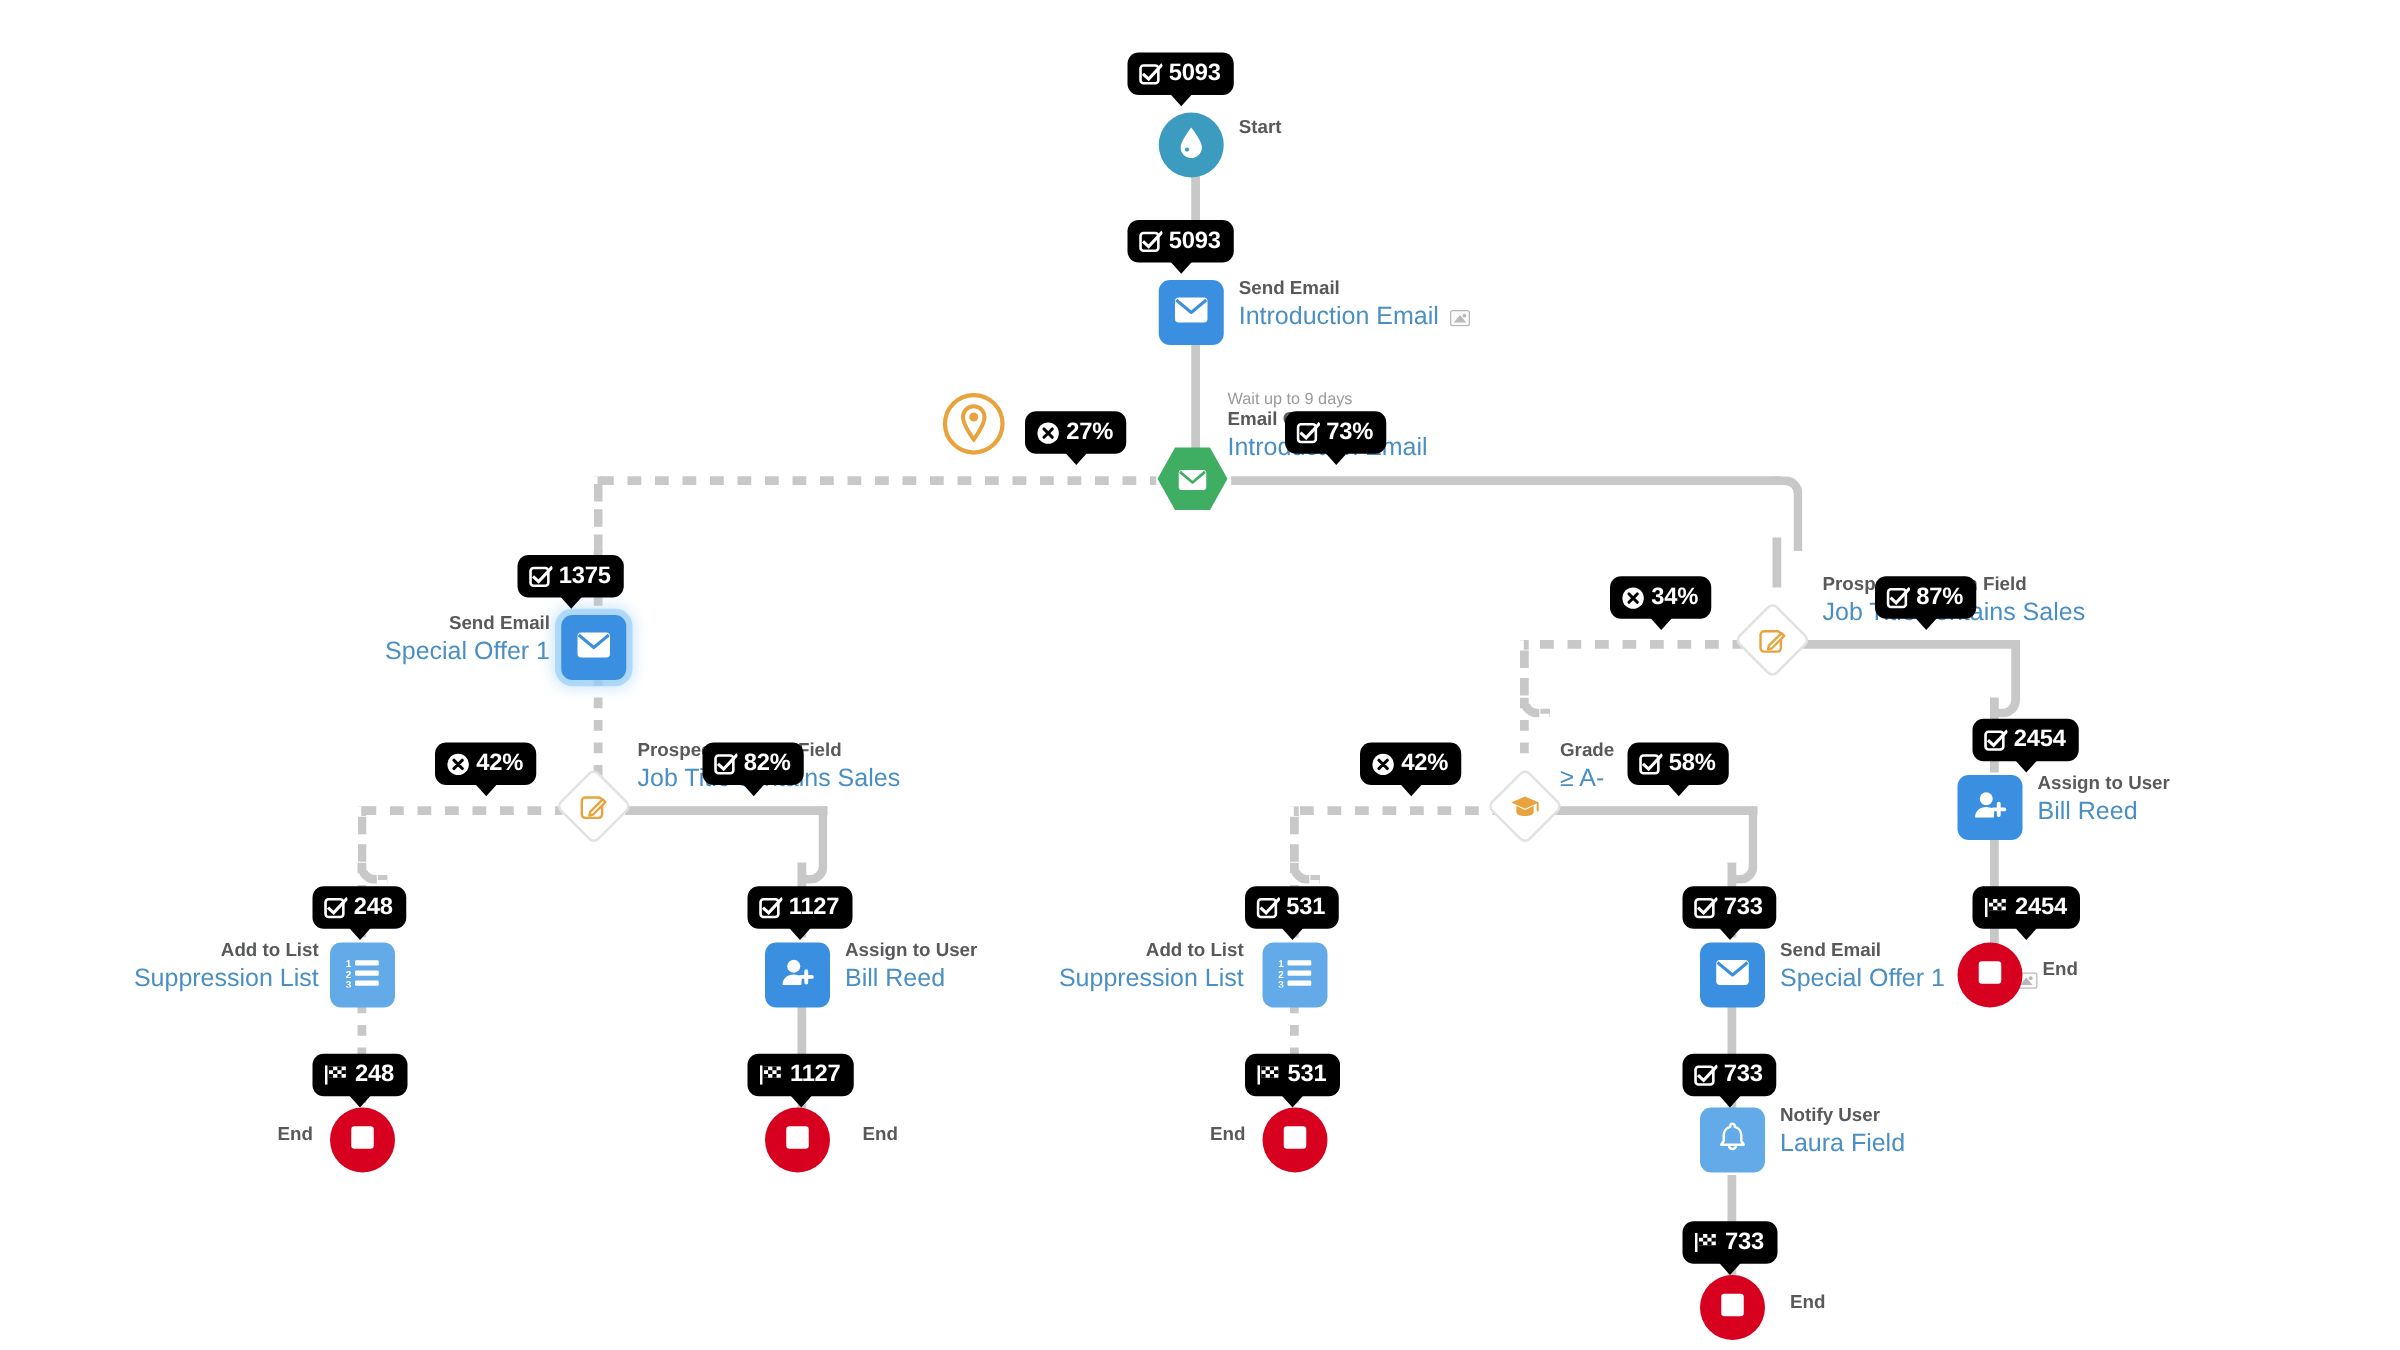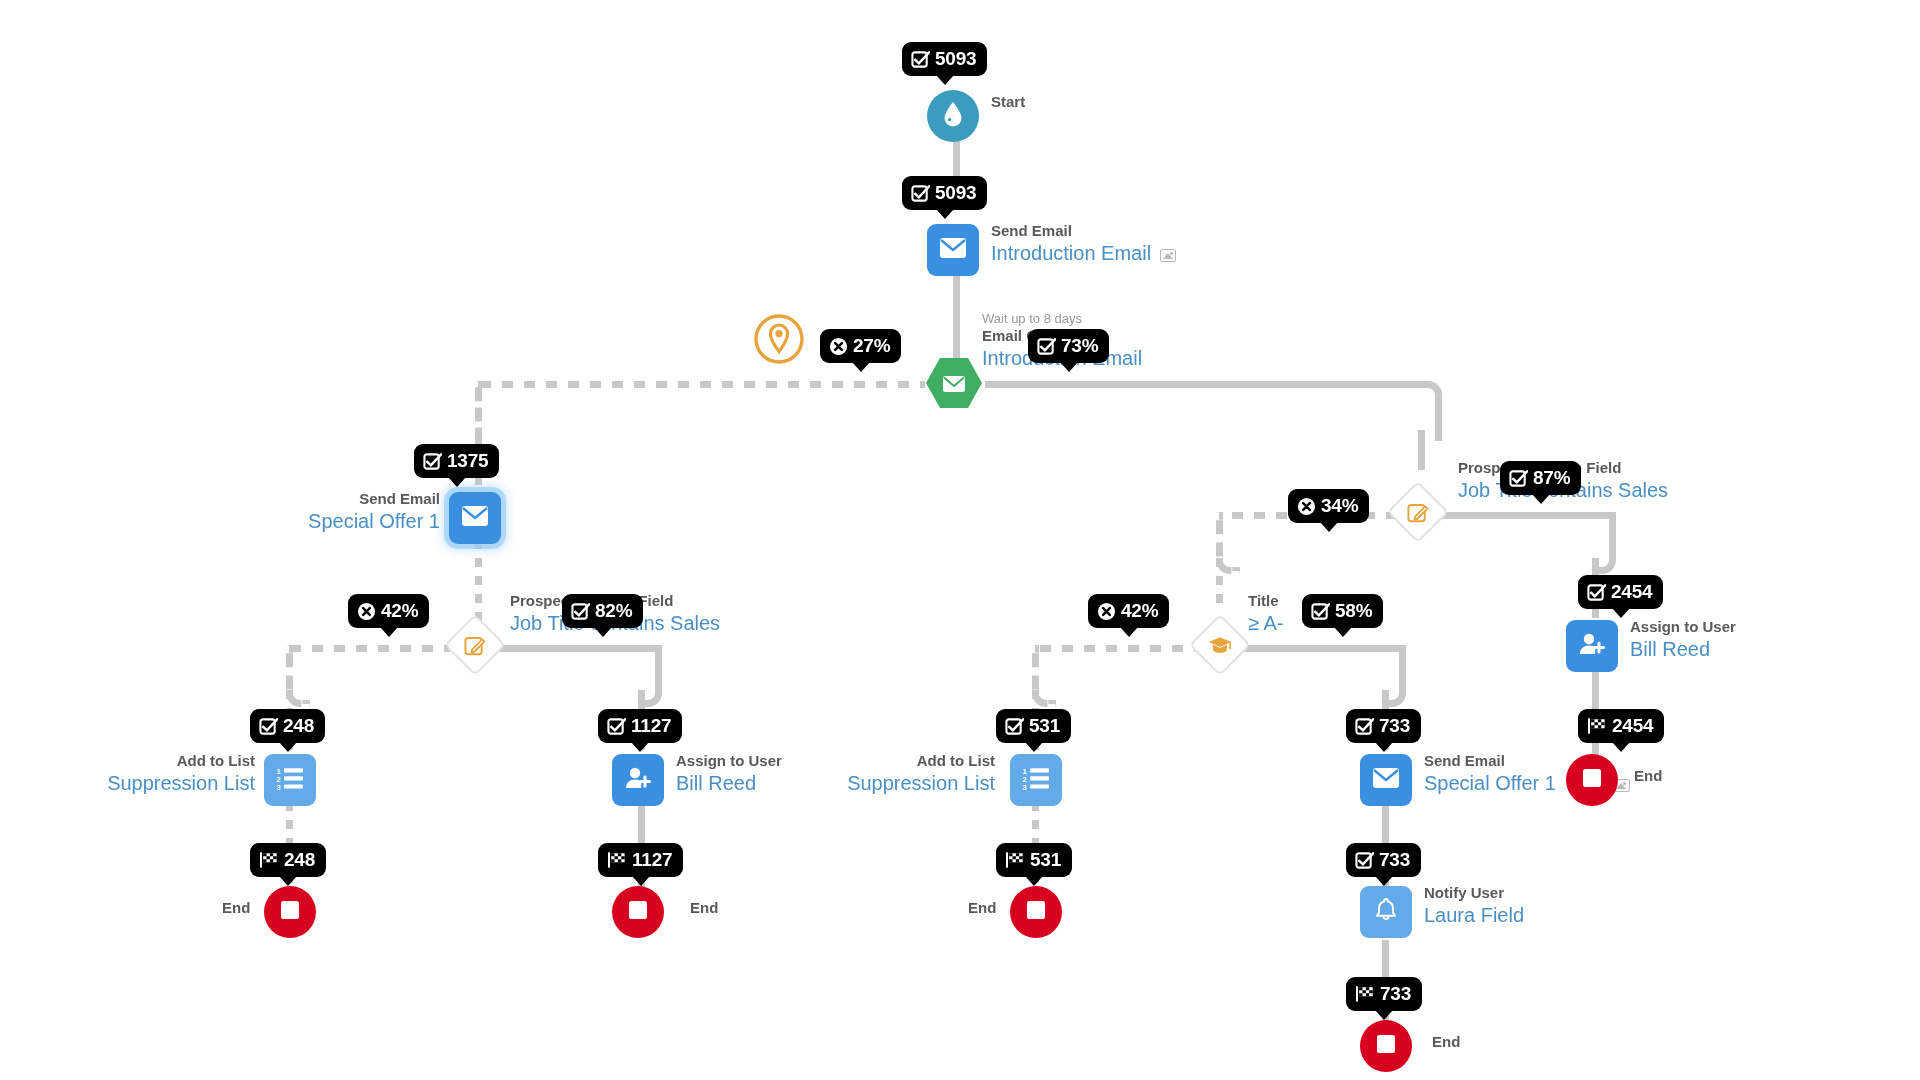--- a/index.html
+++ b/index.html
@@ -246,21 +246,21 @@
   <div class="badge has-tail" style="left:414px; top:444px;">
     <span class="bi">
       <svg width="19" height="19" viewBox="0 0 20 20">
           <rect x="1.5" y="2.5" width="15" height="15" rx="2.5" fill="none" stroke="#fff" stroke-width="2.2"></rect>
           <path d="M4.5 10.5 L8.3 14 L19 2.5" fill="none" stroke="#fff" stroke-width="2.6" stroke-linecap="square"></path>
         </svg>
     </span>
     <span>1375</span>
   </div>
 
-  <div class="badge has-tail" style="left:1288px; top:461px;margin-top:28px;">
+  <div class="badge has-tail" style="left:1288px; top:461px;">
     <span class="bi">
       <svg width="19" height="19" viewBox="0 0 20 20">
           <circle cx="10" cy="10" r="9" fill="#fff"></circle>
           <path d="M6.5 6.5 L13.5 13.5 M13.5 6.5 L6.5 13.5" stroke="#000" stroke-width="2.6" stroke-linecap="round"></path>
         </svg>
     </span>
     <span>34%</span>
   </div>
 
   <div class="badge has-tail" style="left:1500px; top:461px;">
@@ -458,21 +458,21 @@
   </div>
 
   <div class="hexnode" style="left:925px; top:357px;">
     <svg width="58" height="52" viewBox="0 0 58 52">
       <polygon points="15,1 43,1 57,26 43,51 15,51 1,26" fill="#3fae63"></polygon>
       <rect x="18" y="19" width="22" height="16" rx="2.5" fill="#ffffff"></rect>
       <path d="M19 20.5 L29 29 L39 20.5" fill="none" stroke="#3fae63" stroke-width="2.1" stroke-linejoin="round"></path>
     </svg>
   </div>
   <div class="label right" style="left:982px; top:311px;">
-    <span class="meta">Wait up to 8 days</span>
+    <span class="meta">Wait up to 9 days</span>
     <span class="title">Email Open</span>
     <span class="sub">Introduction Email</span>
   </div>
 
   <div class="node" style="left:753px; top:315px;">
     <span>
       <svg width="56" height="56" viewBox="0 0 56 56">
         <circle cx="28" cy="28" r="23" fill="none" stroke="#e8a33d" stroke-width="3.4"></circle>
         <path d="M28 14 a8.6 8.6 0 0 0 -8.6 8.6 c0 6.6 8.6 18 8.6 18 s8.6 -11.4 8.6 -18 A8.6 8.6 0 0 0 28 14z" fill="none" stroke="#e8a33d" stroke-width="3.2"></path>
         <circle cx="28" cy="22.6" r="3.6" fill="#e8a33d"></circle>
@@ -524,21 +524,21 @@
   <div class="diamond" style="left:1198px; top:623px;">
     <span>
       <svg width="24" height="20" viewBox="0 0 26 21">
           <path d="M13 2 L25 7.3 L13 12.6 L1 7.3 z" fill="#e8a33d"></path>
           <path d="M5.5 10 v5.6 c0 1.9 3.4 3.4 7.5 3.4 s7.5 -1.5 7.5 -3.4 V10 L13 13.8 z" fill="#e8a33d"></path>
           <path d="M24 7.8 v6.4" stroke="#e8a33d" stroke-width="1.7" stroke-linecap="round"></path>
         </svg>
     </span>
   </div>
   <div class="label right" style="left:1248px; top:592px;">
-    <span class="title">Title</span>
+    <span class="title">Grade</span>
     <span class="sub">≥ A-</span>
   </div>
 
   <div class="node" style="left:1566px; top:620px;">
     <div class="node-sq blue">
       <span>
         <svg width="28" height="24" viewBox="0 0 28 24">
             <circle cx="11" cy="7" r="5.2" fill="#ffffff"></circle>
             <path d="M2 22 c0 -5.4 4 -8.4 9 -8.4 c2.6 0 4.9 0.8 6.5 2.2 L17 22z" fill="#ffffff"></path>
             <path d="M21 11 v9 M16.5 15.5 h9" stroke="#ffffff" stroke-width="3.1" stroke-linecap="round"></path>

